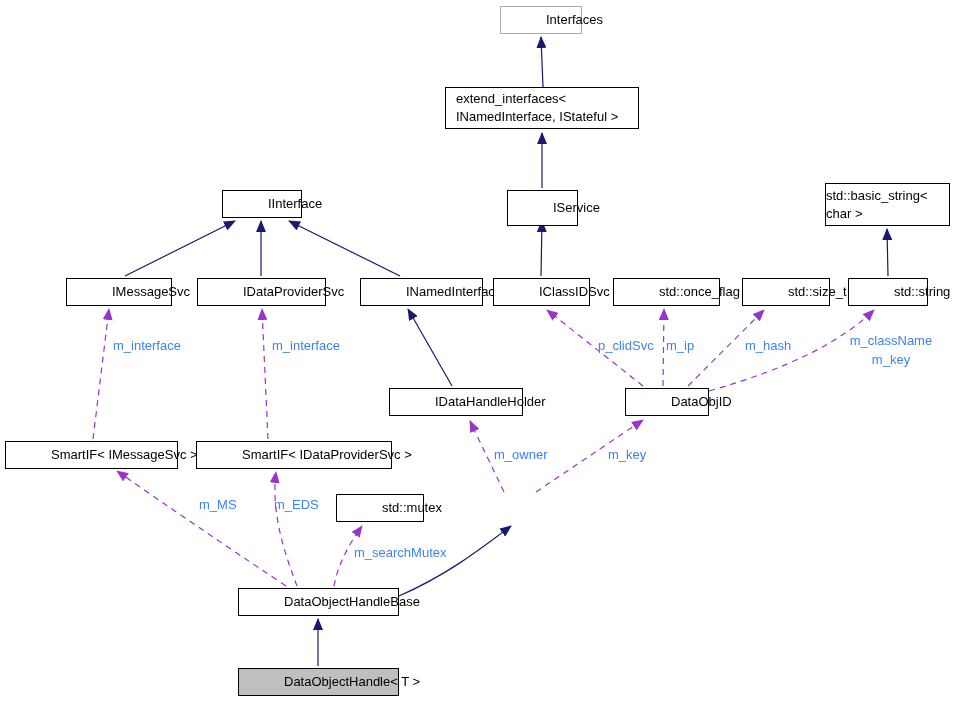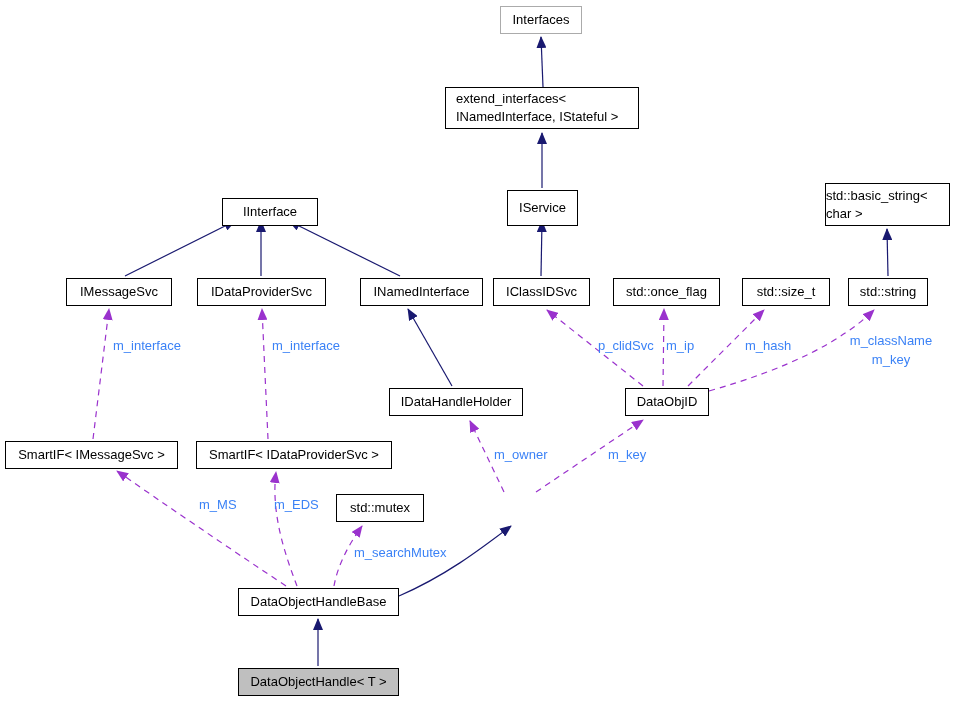--- a/index.html
+++ b/index.html
@@ -17,27 +17,27 @@
     width: 956px; height: 701px;
     z-index: 1;
   }
   .node {
     position: absolute;
     box-sizing: border-box;
     background: #ffffff;
     border: 1px solid #000000;
     display: flex;
     flex-direction: column;
-    align-items: center;
     justify-content: center;
     font-size: 13px;
     color: #000000;
     white-space: nowrap;
     z-index: 2;
     line-height: 1.35;
+    padding-left: 45px;
   }
   .node.root { border-color: #ababab; }
   .node.selected { background: #bfbfbf; }
   .node.twoline { align-items: flex-start; padding-left: 10px; }
   .node.twoline.centered { align-items: flex-start; padding-left: 0; }
   .edge-label {
     position: absolute;
     font-size: 13px;
     color: #3b82f6;
     white-space: nowrap;
@@ -94,21 +94,21 @@
 
   <div class="node twoline" style="left:445px; top:87px; width:194px; height:42px;">
     <span>extend_interfaces&lt;</span>
     <span>INamedInterface, IStateful &gt;</span>
   </div>
 
   <div class="node" style="left:507px; top:190px; width:71px; height:36px;">
     <span>IService</span>
   </div>
 
-  <div class="node" style="left:222px; top:190px; width:96px; height:28px;margin-top:8px;">
+  <div class="node" style="left:222px; top:190px; width:80px; height:28px;">
     <span>IInterface</span>
   </div>
 
   <div class="node twoline centered" style="left:825px; top:183px; width:125px; height:43px;">
     <span>std::basic_string&lt;</span>
     <span>char &gt;</span>
   </div>
 
   <div class="node" style="left:197px; top:278px; width:129px; height:28px;">
     <span>IDataProviderSvc</span>

